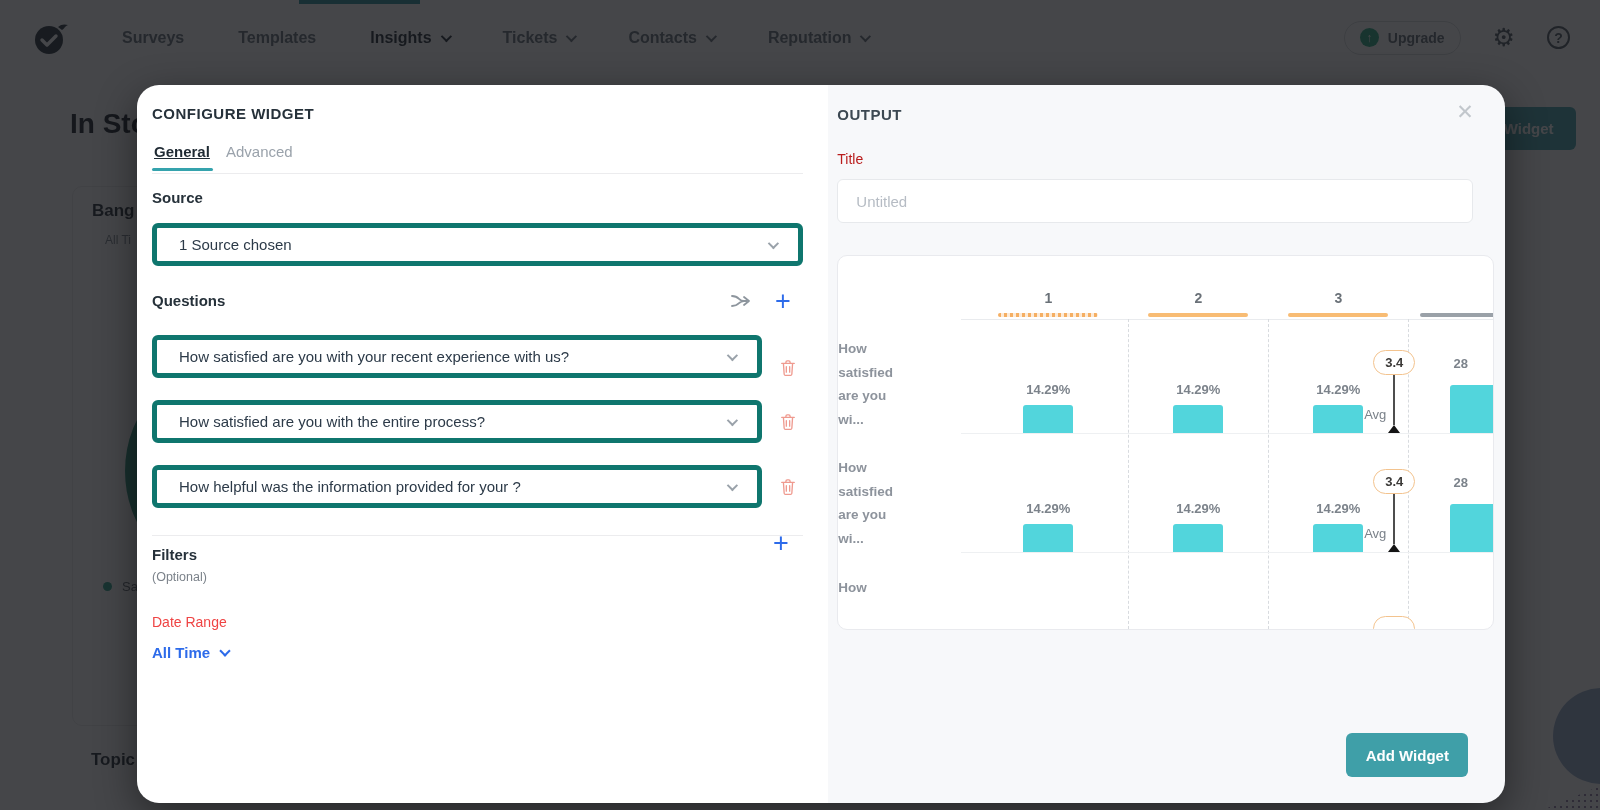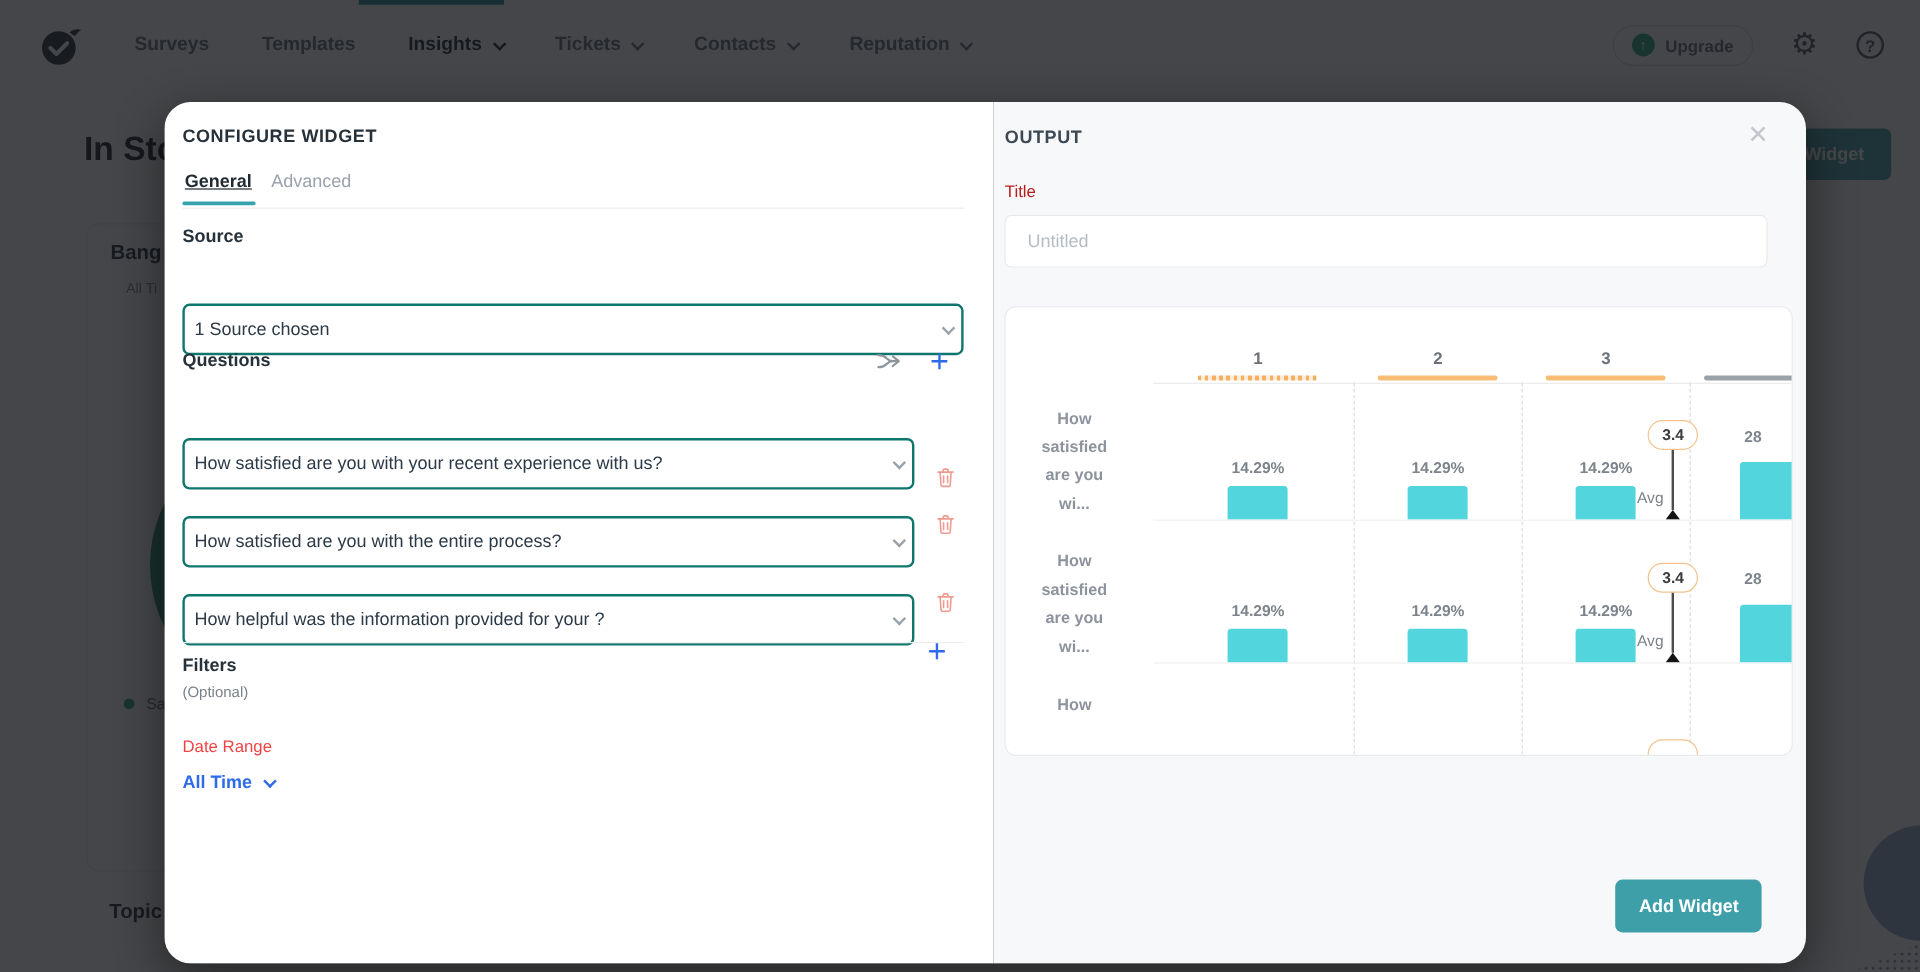--- a/index.html
+++ b/index.html
@@ -8,21 +8,21 @@
            font-family:"Liberation Sans", sans-serif; background:#fff; }
 
   
   .page { position:absolute; inset:0; background:#fff; z-index:1; }
   .topnav { position:absolute; top:0; left:0; right:0; height:75px; background:#fff;
             display:flex; align-items:center; padding:0 30px; }
   .nav-indicator { position:absolute; top:0; left:299px; width:121px; height:4px; background:#1e8c96; }
   .logo { width:40px; height:40px; margin-right:42px; flex:0 0 auto; }
   .nav-items { display:flex; align-items:center; gap:44px; }
   .nav-item { display:flex; align-items:center; gap:9px; font-size:16px; font-weight:bold;
-              color:#5e6b74; cursor:pointer; white-space:nowrap; }
+              color:#5e6b74; cursor:pointer; white-space:nowrap;margin-left:10px; }
   .nav-item.active { color:#17222b; }
   .chev { width:8px; height:8px; border-right:2px solid currentColor; border-bottom:2px solid currentColor;
           transform:rotate(45deg) translateY(-2px); display:inline-block; }
   .nav-right { margin-left:auto; display:flex; align-items:center; gap:32px; }
   .upgrade-btn { display:flex; align-items:center; gap:9px; height:34px; padding:0 15px;
                  border:1px solid #d6d9db; border-radius:17px; background:#fff;
                  font-size:14px; font-weight:bold; color:#5c6770; cursor:pointer; }
   .upgrade-ic { width:19px; height:19px; border-radius:50%; background:#1fa77d; color:#fff;
                 font-size:12px; font-weight:bold; display:flex; align-items:center; justify-content:center; }
   .gear { font-size:25px; color:#46525b; line-height:1; cursor:pointer; }
@@ -62,22 +62,22 @@
   .cw-title { position:absolute; left:15px; top:20px; font-size:15px; font-weight:bold;
               letter-spacing:.5px; color:#26313a; }
   .tab { position:absolute; top:58px; font-size:15px; cursor:pointer; }
   .tab.general { left:17px; font-weight:bold; color:#1f2a33;text-decoration:underline; }
   .tab.advanced { left:89px; color:#9aa2ab; }
   .tab-underline { position:absolute; left:15px; top:83px; width:61px; height:3px; background:#35a3ad; border-radius:2px; }
   .hr { position:absolute; left:15px; width:651px; height:1px; background:#ececee; }
   .hr.tabs-hr { top:88px; }
   .hr.filters-hr { top:450px; }
   .section-label { position:absolute; left:15px; font-size:15px; font-weight:bold; color:#26313a; }
-  .select { display:flex; align-items:center; height:43px; background:#fff; border:2px solid #0f766e;
-            border-radius:6px; padding:0 8px; font-size:15px; color:#2c3a48; cursor:pointer;margin-top:30px; }
+  .select { display:flex; align-items:center; height:43px; background:#fff; border:5px solid #0f766e;
+            border-radius:6px; padding:0 22px; font-size:15px; color:#2c3a48; cursor:pointer; }
   .select .chev { color:#9aa2aa; margin-left:auto; }
   .src-select { position:absolute; left:15px; top:138px; width:651px; }
   .q-head-icons { position:absolute; left:592px; top:204px; display:flex; align-items:center; gap:22px; }
   .merge-ic { width:24px; height:24px; color:#8d959d; cursor:pointer; }
   .plus { font-size:27px; font-weight:normal; color:#2d6bea; line-height:22px; cursor:pointer; }
   .q-row { position:absolute; left:15px; width:651px; display:flex; align-items:center; gap:16px; }
   .q-row .select { flex:0 0 610px; }
   .trash { width:20px; height:20px; color:#ef9a8f; cursor:pointer; flex:0 0 auto; }
   .optional { position:absolute; left:15px; top:485px; font-size:12.5px; color:#7b828a; }
   .filters-plus { position:absolute; left:636px; top:447px; }
@@ -105,21 +105,21 @@
   .hline { position:absolute; left:123px; right:0; height:1px; background:#e9ebee; }
   .hline.h-top { top:63px; }
   .hline.h-r1 { top:177px; background:#eef0f2; }
   .hline.h-r2 { top:296px; background:#eef0f2; }
   .vsep { position:absolute; top:63px; bottom:0; width:0; border-left:1px dashed #d8dbdf; }
   .col-num { position:absolute; top:34px; width:60px; text-align:center; font-size:14px;
              font-weight:bold; color:#6a7178; }
   .col-bar { position:absolute; top:57px; height:4px; border-radius:2px; background:#f8bc74; }
   .col-bar.dotted { background:repeating-linear-gradient(90deg,#f5af63 0 3px, rgba(245,175,99,.25) 3px 6px); }
   .col-bar.gray { background:#9aa1a8; }
-  .row-label { position:absolute; left:0; width:114px; text-align:center; font-size:13.5px;
+  .row-label { position:absolute; left:0; width:114px; text-align:left; font-size:13.5px;
                font-weight:bold; color:#8d939c; line-height:23.5px; }
   .vbar { position:absolute; width:50px; background:#52d5dc; border-radius:3px 3px 0 0; }
   .vbar-label { position:absolute; width:70px; text-align:center; font-size:13px; font-weight:bold; color:#7c838b; }
   .avg-pill { position:absolute; left:535px; width:42px; height:25px; background:#fff;
               border:1px solid #f3c38e; border-radius:13px; display:flex; align-items:center;
               justify-content:center; font-size:13px; font-weight:bold; color:#3c3a38; }
   .avg-line { position:absolute; left:555px; width:2px; background:#4d4d4d; }
   .avg-tri { position:absolute; left:550px; width:0; height:0; border-left:6px solid transparent;
              border-right:6px solid transparent; border-bottom:8px solid #141414; }
   .avg-cap { position:absolute; left:498px; width:50px; text-align:right; font-size:13px; color:#7b828a; }

